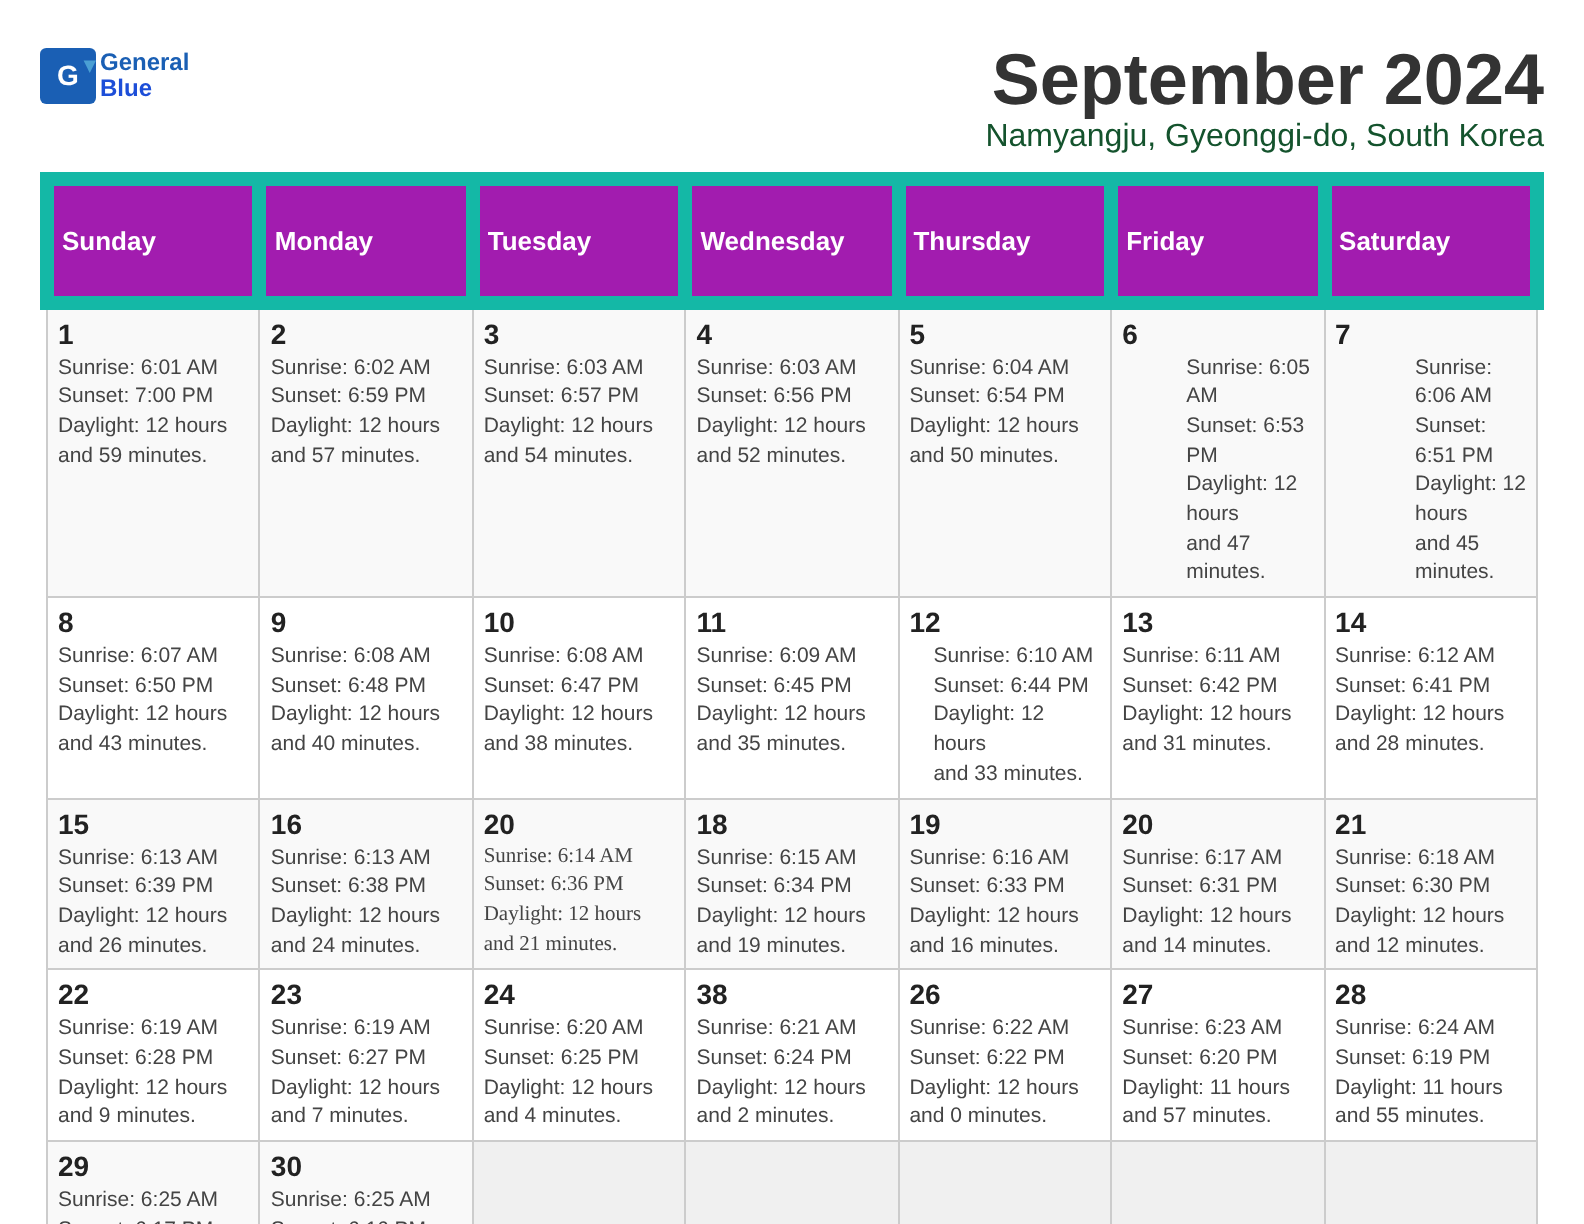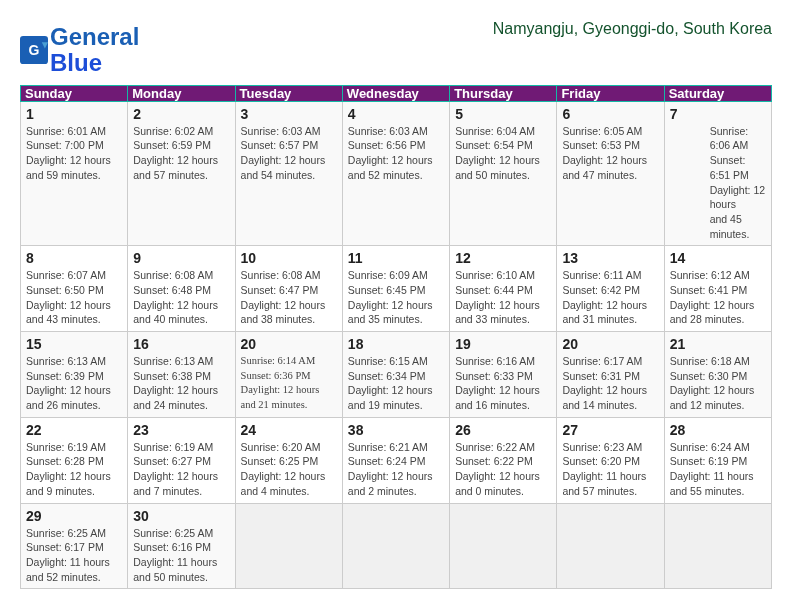--- a/index.html
+++ b/index.html
@@ -15,21 +15,21 @@
       justify-content: space-between;
       align-items: flex-start;
       margin-bottom: 8px;
     }
     .logo {
       display: flex;
       align-items: center;
       margin-top: 4px;
     }
     .logo-text {
-      font-size: 24px;
+      font-size: 12px;
       font-weight: bold;
       color: #333;
       line-height: 1.1;
     }
     .logo-text span {
       color: #1a5fb4;
     }
     .logo-icon {
       width: 28px;
       height: 28px;
@@ -48,27 +48,27 @@
     .location-title {
       font-size: 16px;
       color: #14532d;
     }
     table {
       width: 100%;
       border-collapse: collapse;
       font-size: 11px;
     }
     thead tr th {
-      background-color: #701a75;
+      background-color: #a21caf;
       color: #fff;
-      padding: 0 4px;
+      padding: 20px 4px;
       text-align: left;
       font-size: 13px;
       font-weight: bold;
-      border: 1px solid #14b8a6;
+      border: 7px solid #14b8a6;
     }
     tbody tr td {
       border: 1px solid #ccc;
       vertical-align: top;
       padding: 4px 5px;
       width: calc(100% / 7);
       min-height: 80px;
       background: #fff;
     }
     tbody tr:nth-child(odd) td {
@@ -103,20 +103,21 @@
       <text x="18" y="24" text-anchor="middle" fill="white" font-size="18" font-weight="bold" font-family="Arial">G</text>
       <polygon points="28,8 36,8 32,16" fill="#4a9fd4"></polygon>
     </svg>
     <div>
       <div class="logo-text">
         <span>General</span><br><span style="color:#1d4ed8;">Blue</span>
       </div>
     </div>
   </div>
   <div class="title-block">
+    <div class="month-title">September 2024</div>
     <div class="location-title">Namyangju, Gyeonggi-do, South Korea</div>
   </div>
 </div>
 
 <table>
   <thead>
     <tr>
     <th>Sunday</th>
         <th>Monday</th>
         <th>Tuesday</th>
@@ -158,21 +159,21 @@
         </td>
         <td>
           <span class="day-number">5</span>
           <div class="day-info" style="white-space: pre-line;">Sunrise: 6:04 AM
 Sunset: 6:54 PM
 Daylight: 12 hours
 and 50 minutes.</div>
         </td>
         <td>
           <span class="day-number">6</span>
-          <div class="day-info" style="white-space: pre-line;">Sunrise: 6:05 AM
+          <div class="day-info" style="white-space: pre-line; margin-left: 32px;">Sunrise: 6:05 AM
 Sunset: 6:53 PM
 Daylight: 12 hours
 and 47 minutes.</div>
         </td>
         <td>
           <span class="day-number">7</span>
           <div class="day-info" style="white-space: pre-line; margin-left: 40px;">Sunrise: 6:06 AM
 Sunset: 6:51 PM
 Daylight: 12 hours
 and 45 minutes.</div>
@@ -202,21 +203,21 @@
         </td>
         <td>
           <span class="day-number">11</span>
           <div class="day-info" style="white-space: pre-line;">Sunrise: 6:09 AM
 Sunset: 6:45 PM
 Daylight: 12 hours
 and 35 minutes.</div>
         </td>
         <td>
           <span class="day-number">12</span>
-          <div class="day-info" style="white-space: pre-line;">Sunrise: 6:10 AM
+          <div class="day-info" style="white-space: pre-line; margin-left: 12px;">Sunrise: 6:10 AM
 Sunset: 6:44 PM
 Daylight: 12 hours
 and 33 minutes.</div>
         </td>
         <td>
           <span class="day-number">13</span>
           <div class="day-info" style="white-space: pre-line;">Sunrise: 6:11 AM
 Sunset: 6:42 PM
 Daylight: 12 hours
 and 31 minutes.</div>

